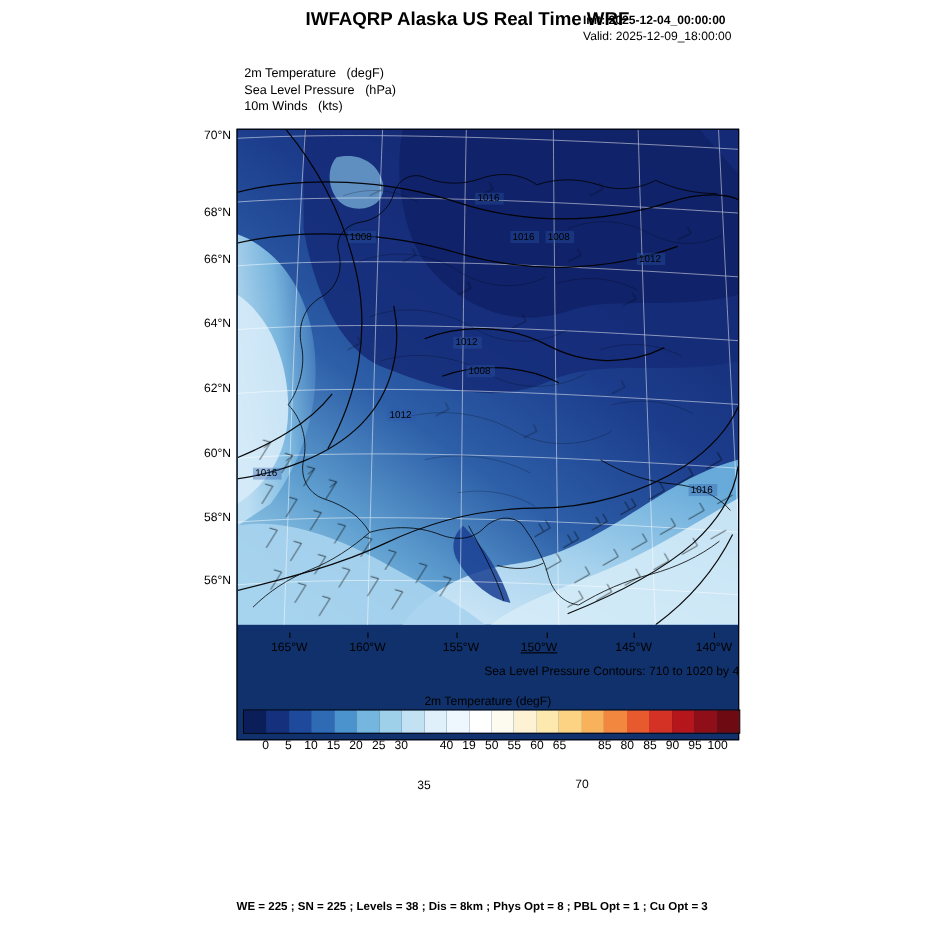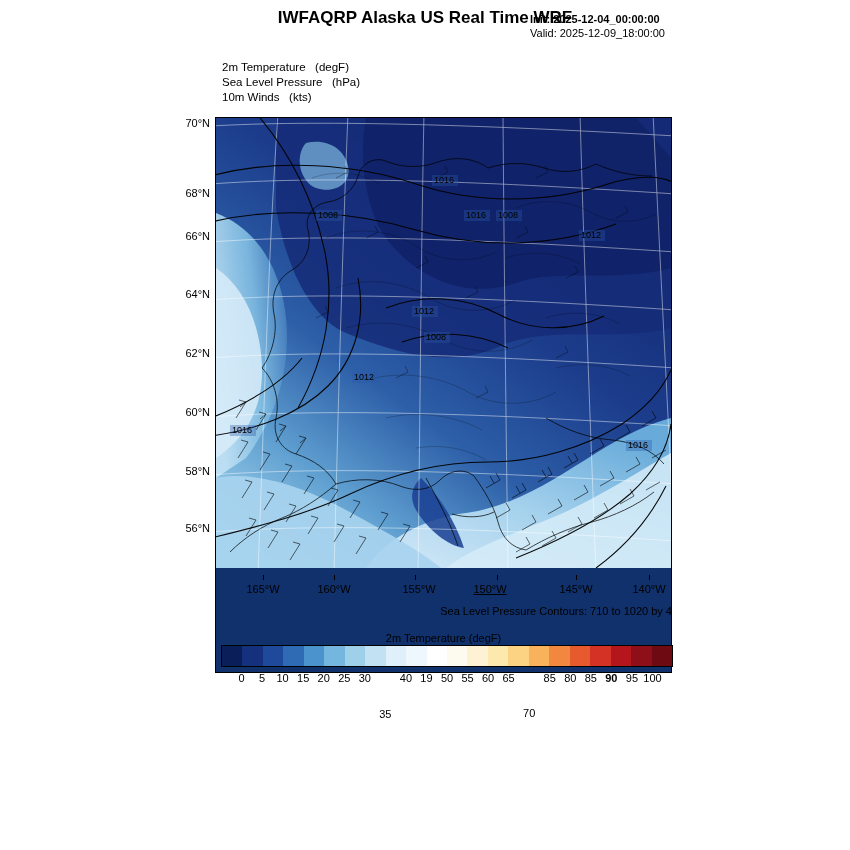--- a/index.html
+++ b/index.html
@@ -386,19 +386,20 @@
     <div class="cl" style="left: 184.909px;">40</div>
     <div class="cl" style="left: 205.455px;">19</div>
     <div class="cl" style="left: 226px;">50</div>
     <div class="cl" style="left: 246.545px;">55</div>
     <div class="cl" style="left: 267.091px;">60</div>
     <div class="cl" style="left: 287.636px;">65</div>
     <div class="cl" style="left: 308.182px; margin-top: 35px;">70</div>
     <div class="cl" style="left: 328.727px;">85</div>
     <div class="cl" style="left: 349.273px;">80</div>
     <div class="cl" style="left: 369.818px;">85</div>
-    <div class="cl" style="left: 390.364px; font-weight: bold;">90</div>
+    <div class="cl" style="left: 390.364px;">90</div>
     <div class="cl" style="left: 410.909px;">95</div>
     <div class="cl" style="left: 431.455px;">100</div>
   </div>
 
 <div class="abs" id="footer">
+  <div>WE = 225 ; SN = 225 ; Levels = 38 ; Dis = 8km ; Phys Opt = 8 ; PBL Opt = 1 ; Cu Opt = 3</div>
 </div>
 
 </body></html>

